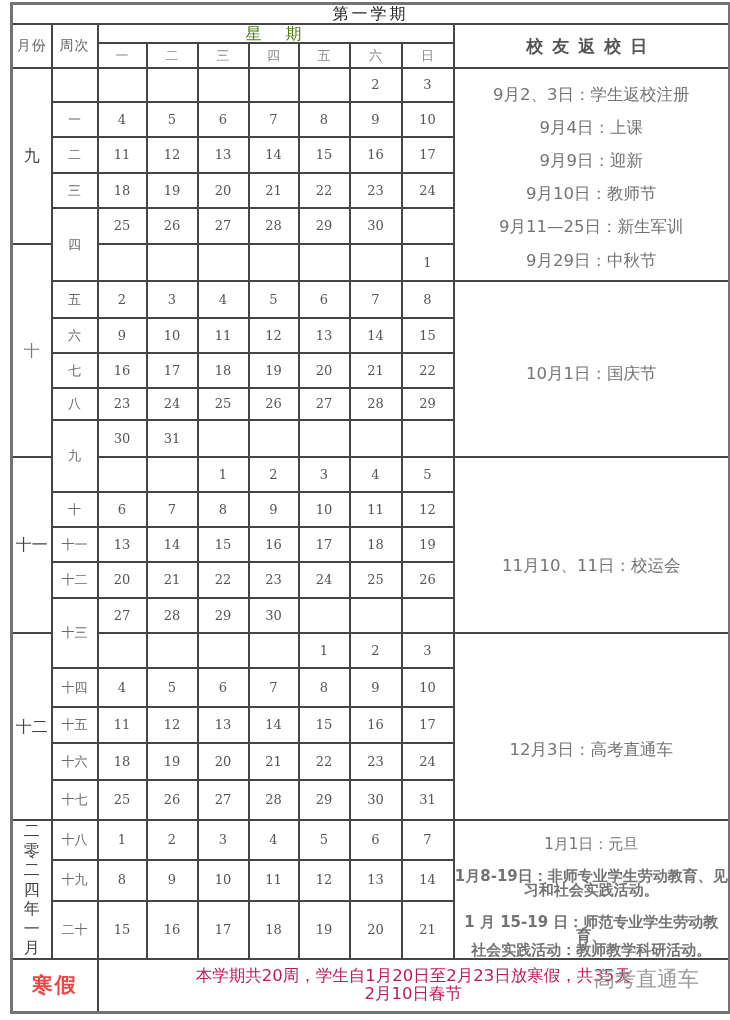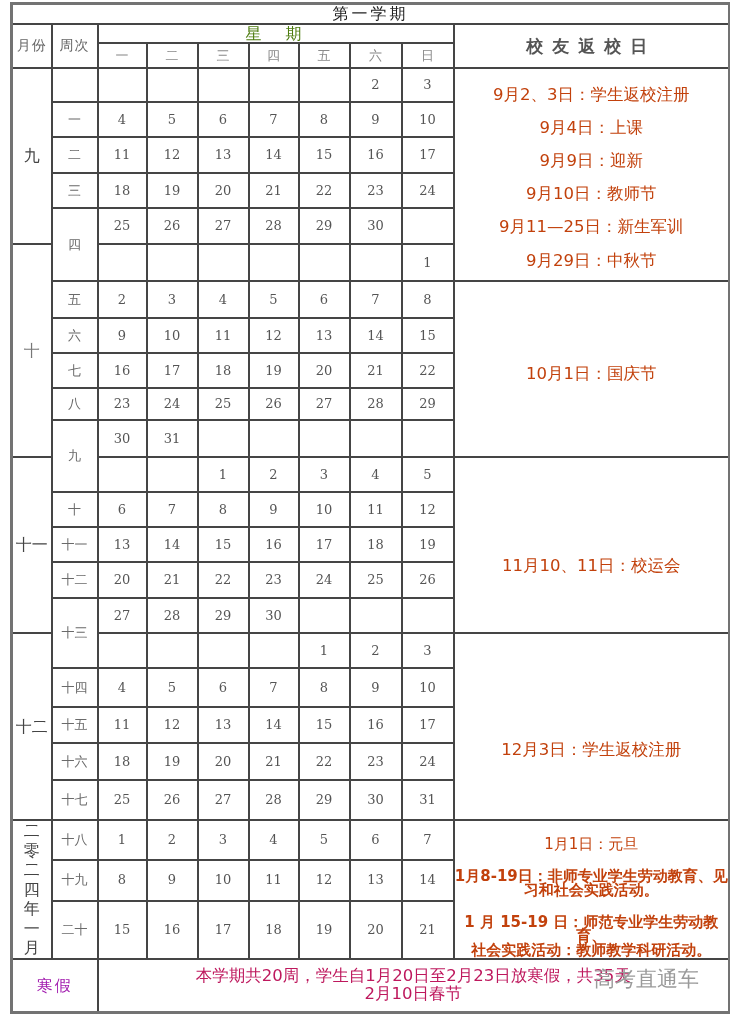--- a/index.html
+++ b/index.html
@@ -30,28 +30,28 @@
       text-align: left; padding-left: 31px; color: #555;
       font-size: 17px; font-weight: bold; letter-spacing: 9px;
     }
     td.d { font-family: "DejaVu Serif", serif; font-size: 13px; color: #555; }
     td.wk { color: #6a6a6a; font-size: 13px; }
     td.mo { color: #444; font-size: 16px; }
     td.mo.light { color: #777; }
     td.mo.stack { line-height: 19.5px; word-break: break-all; padding: 0 3px; }
     td.nt {
       text-align: left; vertical-align: top; padding-left: 3px;
-      font-size: 16.5px; color: #c2410c; border: 2px solid #333;
+      font-size: 16.5px; color: #737373; border: 2px solid #333;
     }
     .nt-sep .item { line-height: 33.2px; height: 33.2px; white-space: nowrap; }
     .nt-one .item { line-height: 20px; white-space: nowrap; }
     .nt-jan { font-size: 15px !important; margin-left: 10px; }
     .nt-jan .item { line-height: 14px; white-space: pre-line; }
     .nt-jan .item + .item { margin-top: 18px; font-weight: bold; }
-    td.vac-label { color: #a21caf; font-size: 16px; font-weight: normal; letter-spacing: 2px; }
+    td.vac-label { color: #ef4444; font-size: 21px; font-weight: bold; letter-spacing: 2px; }
     td.vac-text { font-size: 16.5px; color: #be185d; line-height: 18px; }
     .watermark {
       position: absolute; left: 594px; top: 965px;
       font-size: 21px; color: #9a9a9a; white-space: nowrap;
       pointer-events: none;
     }
   </style>
 </head>
 <body>
 
@@ -284,21 +284,21 @@
   <tr style="height:35px">
     <td class="mo" rowspan="5">十二</td>
     <td class="d"></td>
     <td class="d"></td>
     <td class="d"></td>
     <td class="d"></td>
     <td class="d">1</td>
     <td class="d">2</td>
     <td class="d">3</td>
     <td class="nt nt-one" rowspan="5" style="padding-top:47px">
-      <div class="item">12月3日：学生返校注册</div>
+      <div class="item">12月3日：高考直通车</div>
     </td>
   </tr>
 
   <tr style="height:39px">
     <td class="wk">十四</td>
     <td class="d">4</td>
     <td class="d">5</td>
     <td class="d">6</td>
     <td class="d">7</td>
     <td class="d">8</td>

